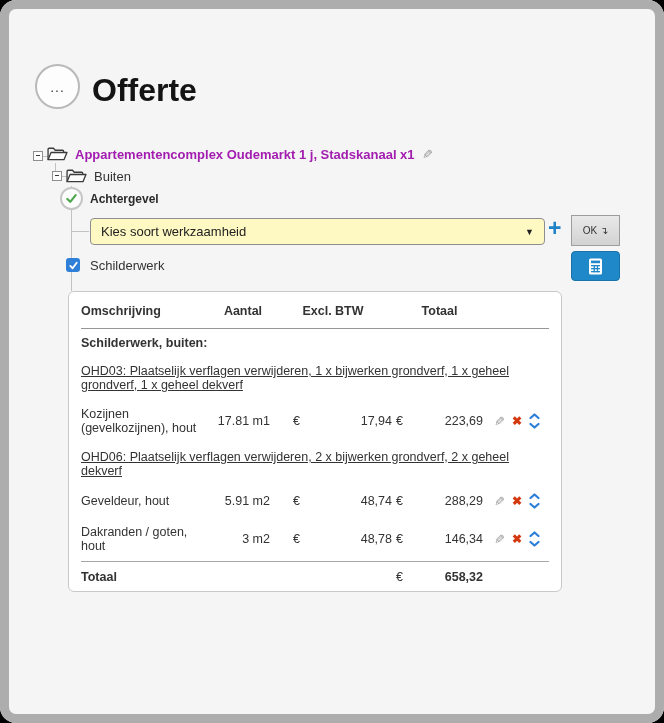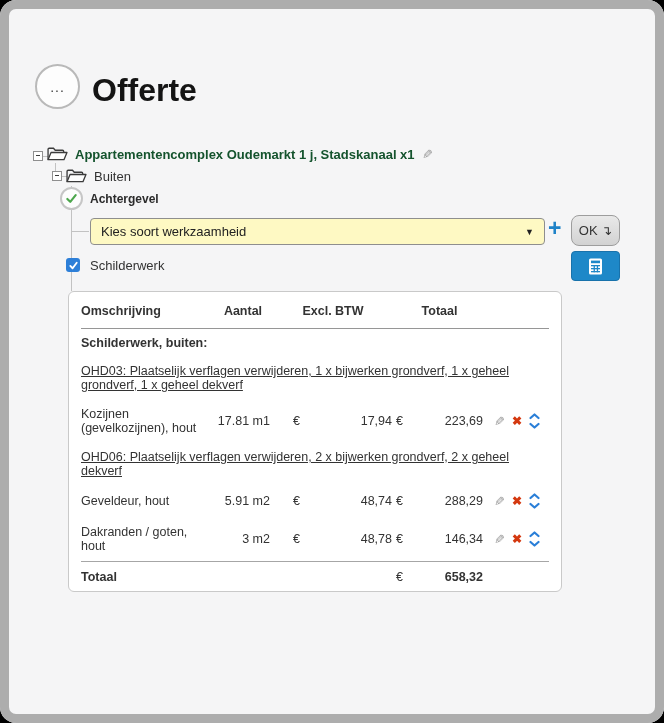--- a/index.html
+++ b/index.html
@@ -18,40 +18,40 @@
 
   
   .vl { position:absolute; width:1px; background:#c2c2c2; }
   .hl { position:absolute; height:1px; background:#c2c2c2; }
   .expander { position:absolute; width:10px; height:10px; background:#fff;
               border:1px solid #8f8f8f; }
   .expander::after { content:''; position:absolute; left:2px; right:2px; top:50%;
                      height:1px; margin-top:-1px; background:#3c3c3c; }
   .tree-row { position:absolute; display:flex; align-items:center; gap:7px;
               font-size:13px; color:#333; }
-  .tree-link { color:#14532d; font-weight:bold; text-decoration:none; cursor:pointer;text-align:right; }
+  .tree-link { color:#a21caf; font-weight:bold; text-decoration:none; cursor:pointer;text-align:right; }
   .pencil { color:#979797; font-size:13px; display:inline-block;
             transform:scaleX(-1); cursor:pointer; }
   .check-circle { position:absolute; left:60px; top:187px; width:23px; height:23px;
                   border:2px solid #c6c6c6; border-radius:50%; background:#fdfdfd;
                   display:flex; align-items:center; justify-content:center; }
   .bold-label { font-weight:bold; font-size:12px; color:#2b2b2b; }
 
   
   .select-box { position:absolute; left:90px; top:218px; width:455px; height:27px;
                 background:#fef9c3; border:1px solid #8e8e8e; border-radius:4px;
                 font-size:13px; color:#222; line-height:25px; padding:0 26px 0 10px;
                 cursor:pointer; }
   .select-box .caret { position:absolute; right:10px; top:0; line-height:26px;
                        font-size:9px; color:#222; }
   .plus-btn { position:absolute; left:548px; top:213px; color:#1e82c8; font-size:23px;
               font-weight:bold; cursor:pointer; line-height:30px; }
   .ok-btn { position:absolute; left:571px; top:215px; width:49px; height:31px;
             background:linear-gradient(#e9e9e9,#d2d2d2); border:1px solid #9d9d9d;
-            border-radius:8px; font-size:13px; color:#333; cursor:pointer;
+            border-radius:0; font-size:10px; color:#333; cursor:pointer;
             font-family:"Liberation Sans", sans-serif; }
   .calc-btn { position:absolute; left:571px; top:251px; width:49px; height:30px;
               background:#1e88c8; border:1px solid #1872ab; border-radius:4px;
               display:flex; align-items:center; justify-content:center; cursor:pointer; }
   .cbx { position:absolute; left:66px; top:258px; width:14px; height:14px;
          background:#2d7fd8; border-radius:3px; display:flex; align-items:center;
          justify-content:center; cursor:pointer; }
   .cbx-label { position:absolute; left:90px; top:258px; font-size:13px; color:#333; }
 
   

